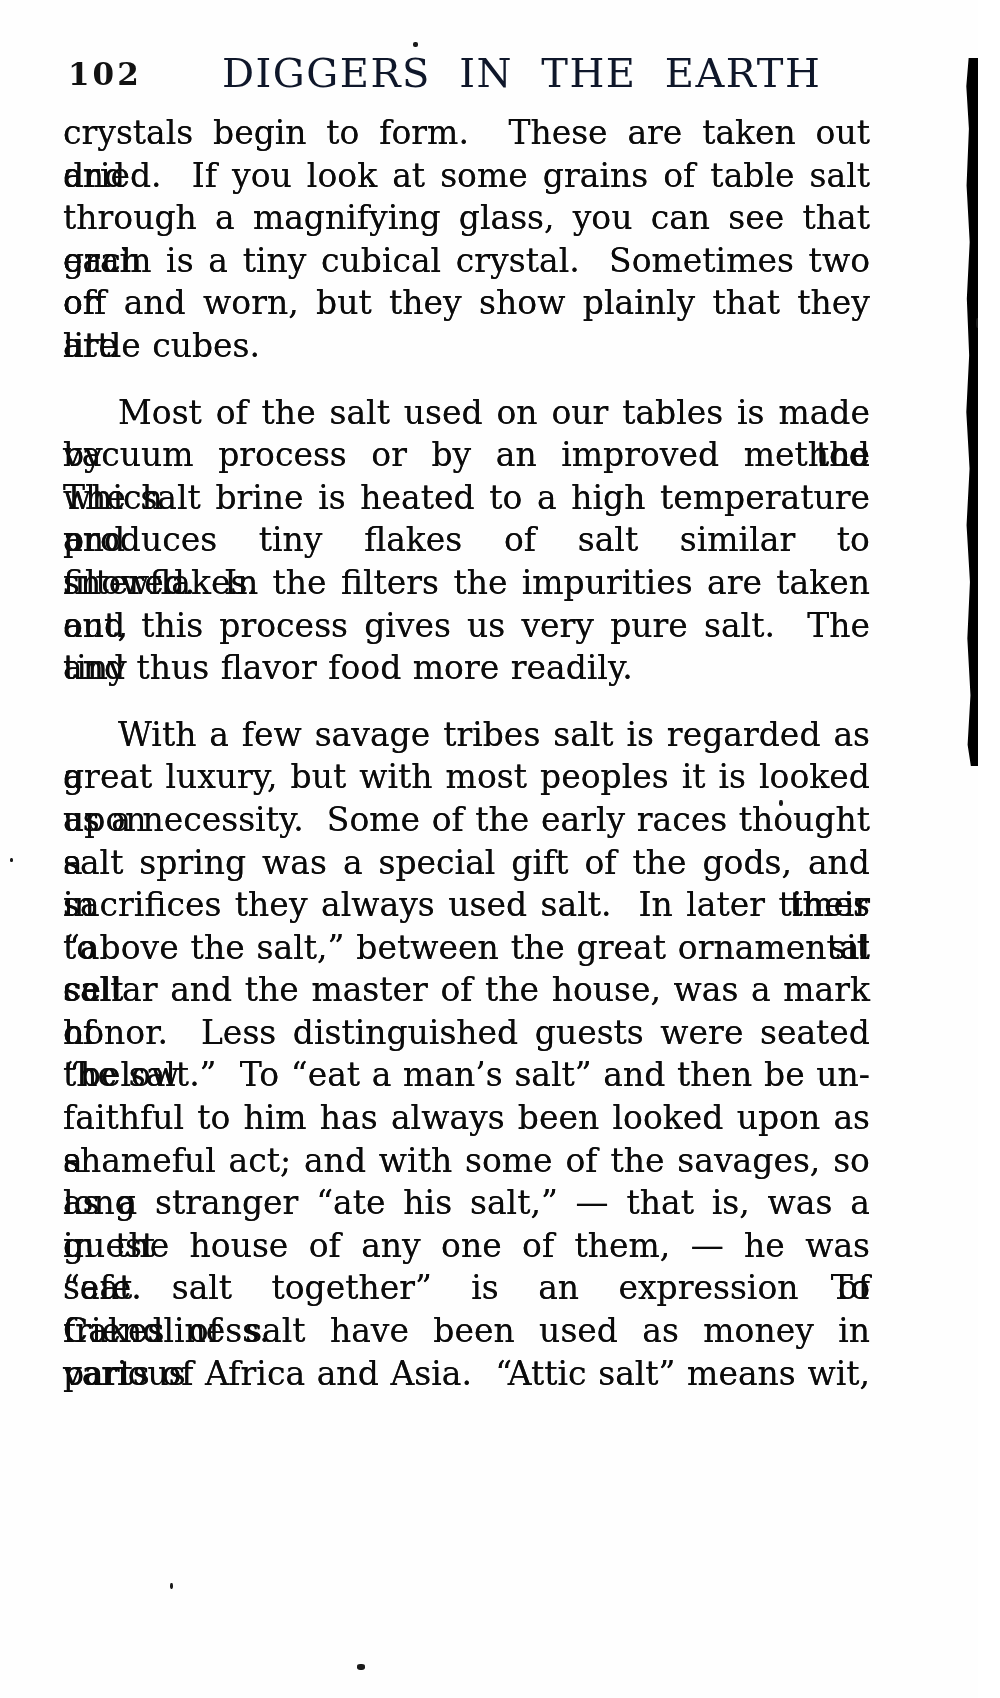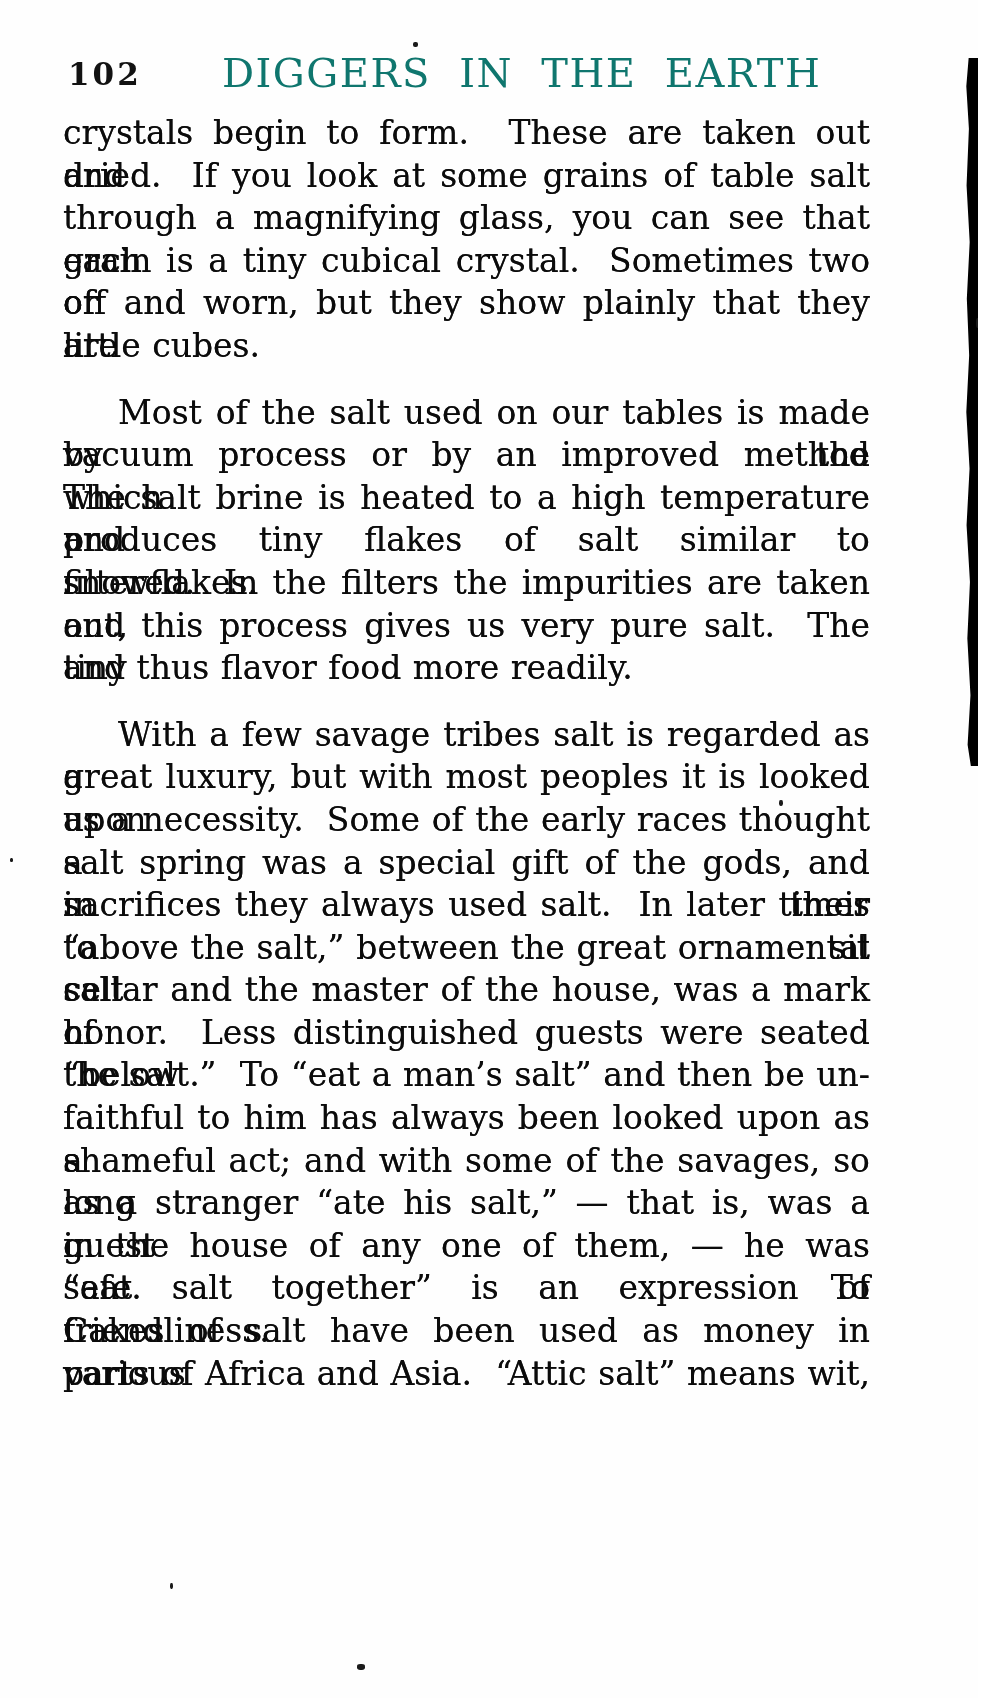--- a/index.html
+++ b/index.html
@@ -22,21 +22,21 @@
     color: #121212;
   }
   #running-title {
     position: absolute;
     left: 222px; top: 50px;
     width: 520px;
     font-size: 40px;
     letter-spacing: 1.5px;
     word-spacing: 14px;
     white-space: nowrap;
-    color: #0f766e;
+    color: #0f172a;
   }
   
   #body-text {
     position: absolute;
     left: 63px; top: 112px;
     width: 807px;
   }
   .line {
     font-size: 33px;
     line-height: 42.6px;

